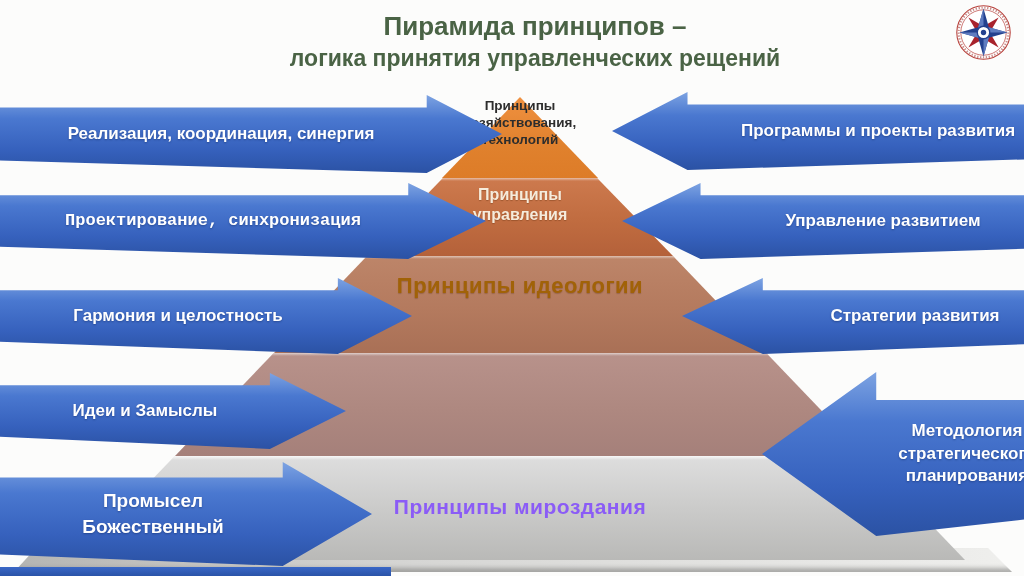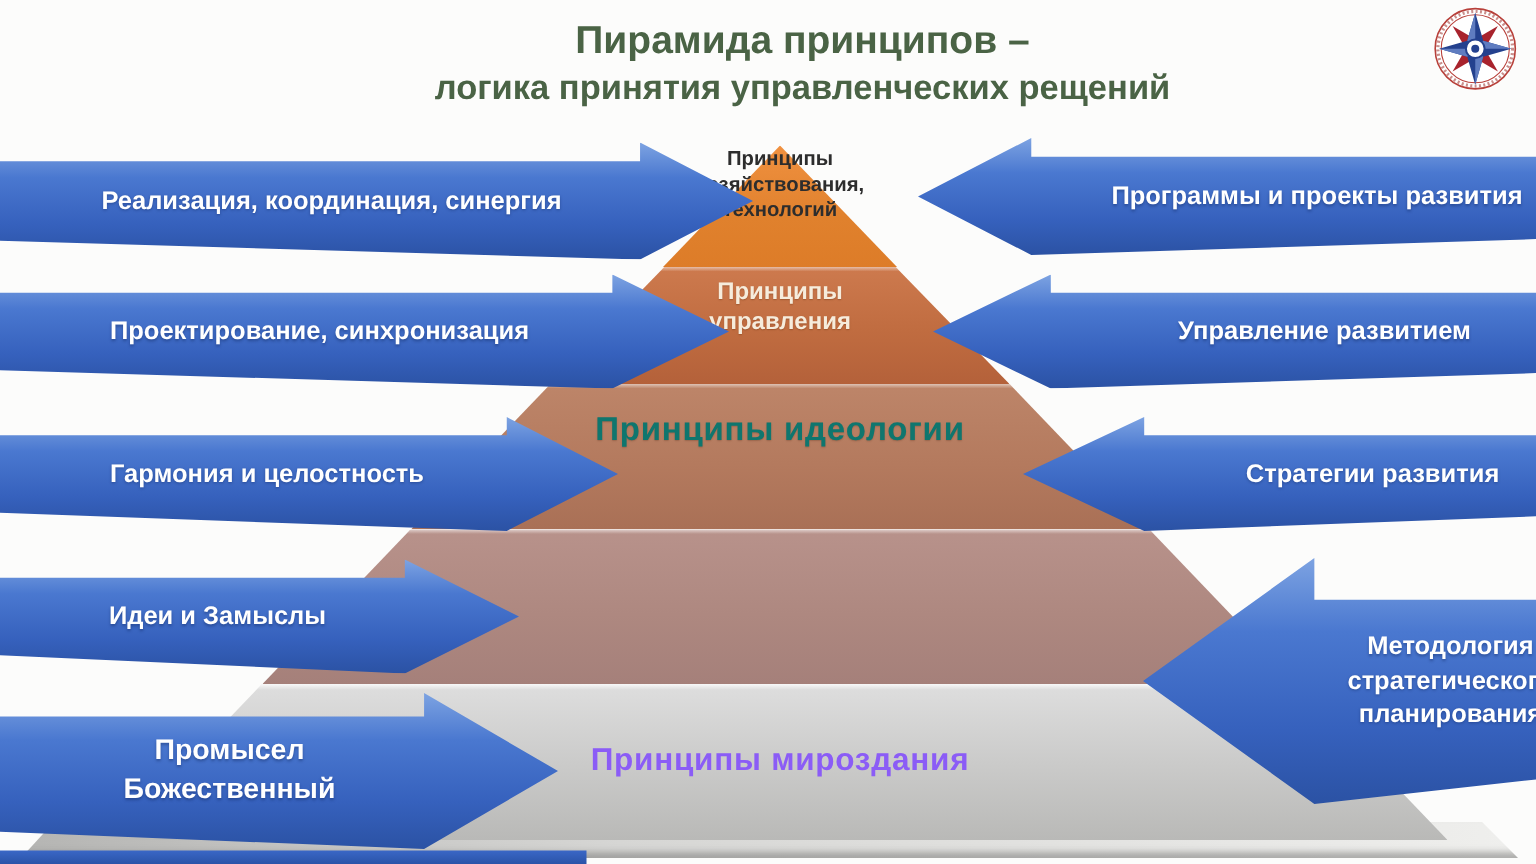--- a/index.html
+++ b/index.html
@@ -42,21 +42,21 @@
                  linear-gradient(180deg,#b8928b,#ae8880 55%,#a5807a);}
   .l5{left:75px;top:456px;width:890px;height:104px;
       clip-path:polygon(11.2% 0,88.8% 0,100% 100%,0 100%);
       background:linear-gradient(180deg,rgba(255,255,255,.8) 0,rgba(255,255,255,0) 4px),
                  linear-gradient(180deg,#dedede,#cbcbca 50%,#b9b9b7);}
 
   .pyr-label{position:absolute;z-index:3;text-align:center;white-space:pre-line;font-weight:bold;}
   .pl1{left:430px;top:98px;width:180px;font-size:13.5px;line-height:1.25;color:#2d2d2d;}
   .pl2{left:420px;top:185px;width:200px;font-size:16px;line-height:1.25;color:#f6ecdc;
        text-shadow:0 1px 1px rgba(90,40,10,.35);}
-  .pl3{left:330px;top:273px;width:380px;font-size:22px;color:#0f766e;letter-spacing:.5px;
+  .pl3{left:330px;top:273px;width:380px;font-size:22px;color:#a16207;letter-spacing:.5px;
        text-shadow:0 1px 1px rgba(90,50,30,.3);}
   .pl4{left:300px;top:387px;width:440px;font-size:19px;color:#f4eae6;letter-spacing:1px;
        text-shadow:0 1px 1px rgba(90,60,50,.3);}
   .pl5{left:300px;top:495px;width:440px;font-size:21px;color:#8b5cf6;font-weight:600;letter-spacing:.5px;}
 
   
   .arrow{position:absolute;z-index:4;display:flex;align-items:center;justify-content:center;
          color:#fff;font-weight:bold;font-size:17px;text-align:center;white-space:pre-line;
          line-height:1.35;text-shadow:0 1px 2px rgba(10,30,80,.4);
          --bt:16%;--bb:84%;
@@ -104,21 +104,21 @@
 
   <div class="pyr-label pl1">Принципы
 хозяйствования,
 технологий</div>
   <div class="pyr-label pl2">Принципы
 управления</div>
   <div class="pyr-label pl3">Принципы идеологии</div>
   <div class="pyr-label pl5">Принципы мироздания</div>
 
   <div class="arrow right" style="left:0;top:95px;width:442px;height:78px;--h:85%;padding-right:60px;">Реализация, координация, синергия</div>
-  <div class="arrow right" style="left:0;top:183px;width:426px;height:76px;--h:84%;padding-right:60px;">Проектирование, синхронизация</div>
+  <div class="arrow right" style="left:0;top:183px;width:426px;height:76px;--h:84%;padding-right:60px;font-family:Liberation Mono, monospace;">Проектирование, синхронизация</div>
   <div class="arrow right" style="left:0;top:278px;width:356px;height:76px;--h:82%;padding-right:56px;">Гармония и целостность</div>
   <div class="arrow right" style="left:0;top:373px;width:290px;height:76px;--h:78%;padding-right:56px;">Идеи и Замыслы</div>
   <div class="arrow right" style="left:0;top:462px;width:306px;height:104px;--h:76%;--bt:15%;--bb:89%;padding-right:66px;font-size:19px;">Промысел
 Божественный</div>
 
   <div class="arrow left" style="left:612px;top:92px;width:412px;height:78px;--h:16%;padding-left:60px;">Программы и проекты развития</div>
   <div class="arrow left" style="left:622px;top:183px;width:402px;height:76px;--h:17%;padding-left:60px;">Управление развитием</div>
   <div class="arrow left" style="left:682px;top:278px;width:342px;height:76px;--h:20%;padding-left:62px;">Стратегии развития</div>
   <div class="arrow left" style="left:762px;top:372px;width:262px;height:164px;--h:34%;--bt:17%;--bb:85%;padding-left:74px;">Методология
 стратегического

